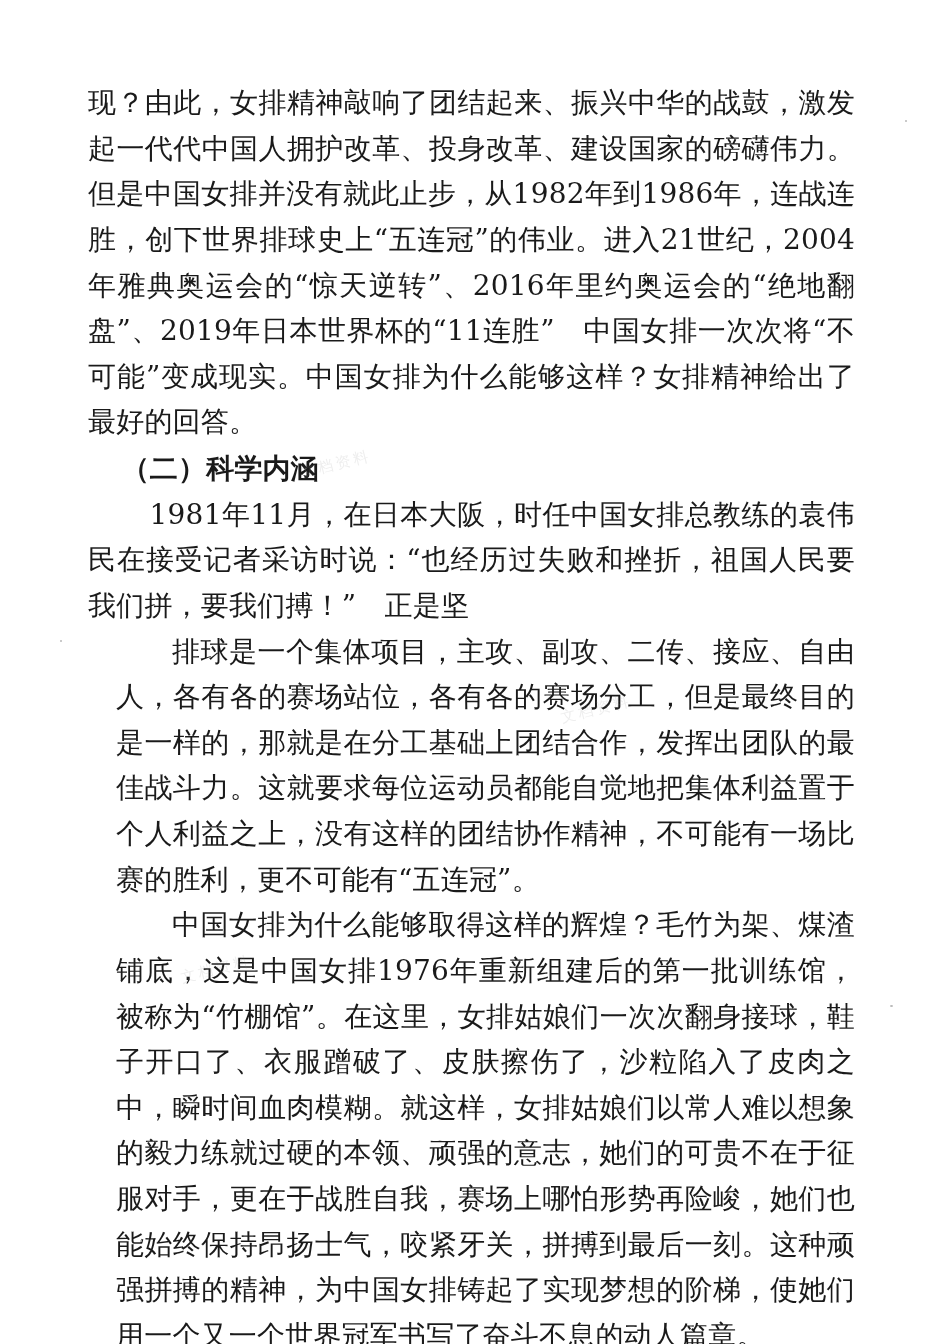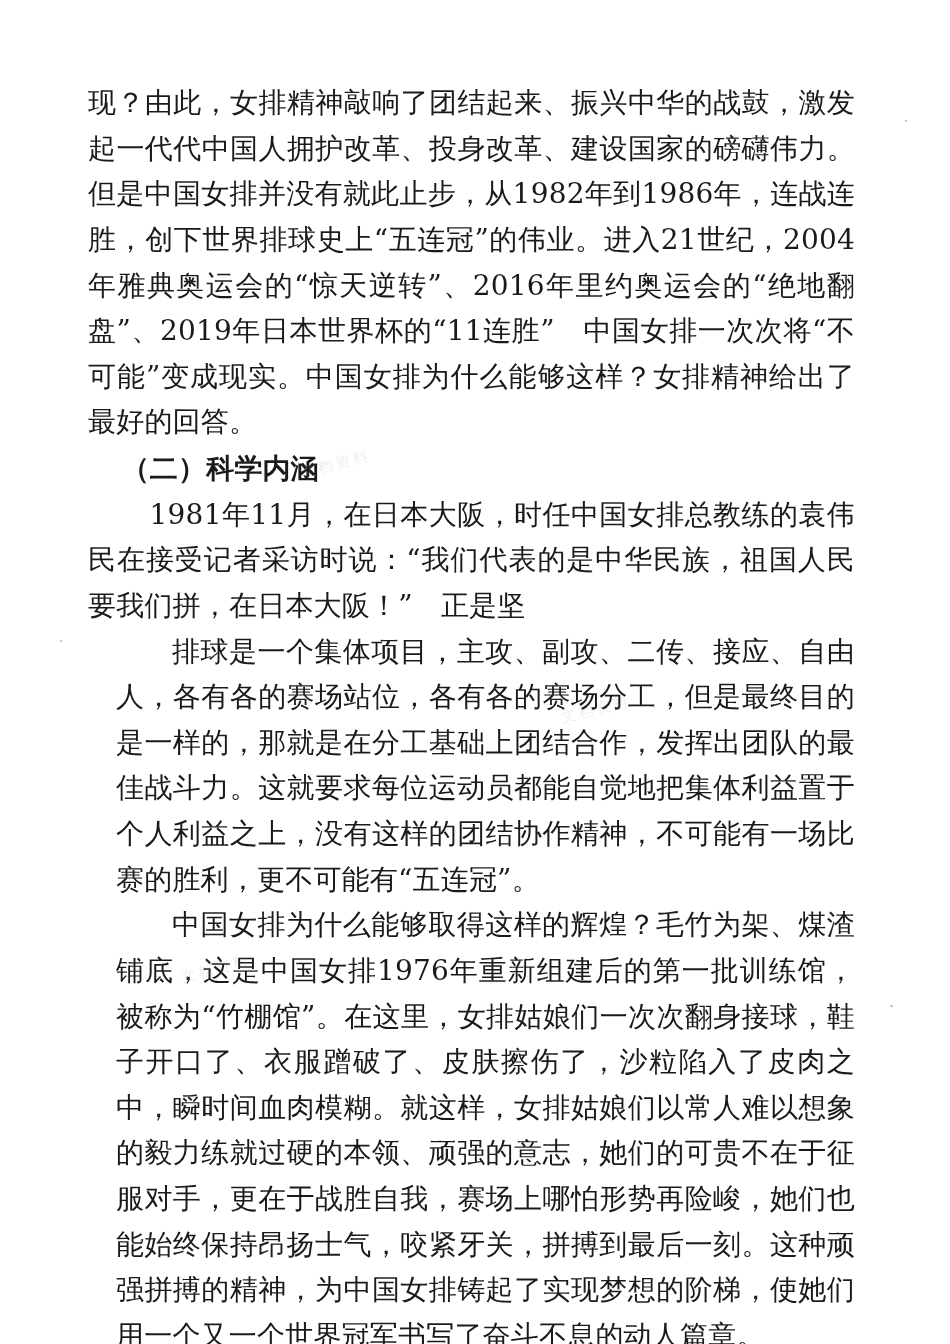--- a/index.html
+++ b/index.html
@@ -71,21 +71,21 @@
     pointer-events: none;
   }
 </style>
 </head>
 <body>
 
 <div class="page">
   <div class="doc-body">
     <p class="para-cont">现？由此，女排精神敲响了团结起来、振兴中华的战鼓，激发起一代代中国人拥护改革、投身改革、建设国家的磅礴伟力。但是中国女排并没有就此止步，从1982年到1986年，连战连胜，创下世界排球史上“五连冠”的伟业。进入21世纪，2004年雅典奥运会的“惊天逆转”、2016年里约奥运会的“绝地翻盘”、2019年日本世界杯的“11连胜”　中国女排一次次将“不可能”变成现实。中国女排为什么能够这样？女排精神给出了最好的回答。</p>
     <p class="heading">（二）科学内涵</p>
-    <p class="para-quote">1981年11月，在日本大阪，时任中国女排总教练的袁伟民在接受记者采访时说：“我们代表的是中华民族，祖国人民要我们拼，在日本大阪！”　正是坚</p>
+    <p class="para-quote">1981年11月，在日本大阪，时任中国女排总教练的袁伟民在接受记者采访时说：“也经历过失败和挫折，祖国人民要我们拼，要我们搏！”　正是坚</p>
     <p class="para">排球是一个集体项目，主攻、副攻、二传、接应、自由人，各有各的赛场站位，各有各的赛场分工，但是最终目的是一样的，那就是在分工基础上团结合作，发挥出团队的最佳战斗力。这就要求每位运动员都能自觉地把集体利益置于个人利益之上，没有这样的团结协作精神，不可能有一场比赛的胜利，更不可能有“五连冠”。</p>
     <p class="para">中国女排为什么能够取得这样的辉煌？毛竹为架、煤渣铺底，这是中国女排1976年重新组建后的第一批训练馆，被称为“竹棚馆”。在这里，女排姑娘们一次次翻身接球，鞋子开口了、衣服蹭破了、皮肤擦伤了，沙粒陷入了皮肉之中，瞬时间血肉模糊。就这样，女排姑娘们以常人难以想象的毅力练就过硬的本领、顽强的意志，她们的可贵不在于征服对手，更在于战胜自我，赛场上哪怕形势再险峻，她们也能始终保持昂扬士气，咬紧牙关，拼搏到最后一刻。这种顽强拼搏的精神，为中国女排铸起了实现梦想的阶梯，使她们用一个又一个世界冠军书写了奋斗不息的动人篇章。</p>
   </div>
 
   <div class="wm wm1">文档资料</div>
   <div class="wm wm2">文档资料</div>
   <div class="wm wm3">文档资料</div>
 
   <div class="speck" style="left:905px;top:120px;width:2px;height:2px;"></div>
   <div class="speck" style="left:60px;top:640px;width:2px;height:2px;"></div>

